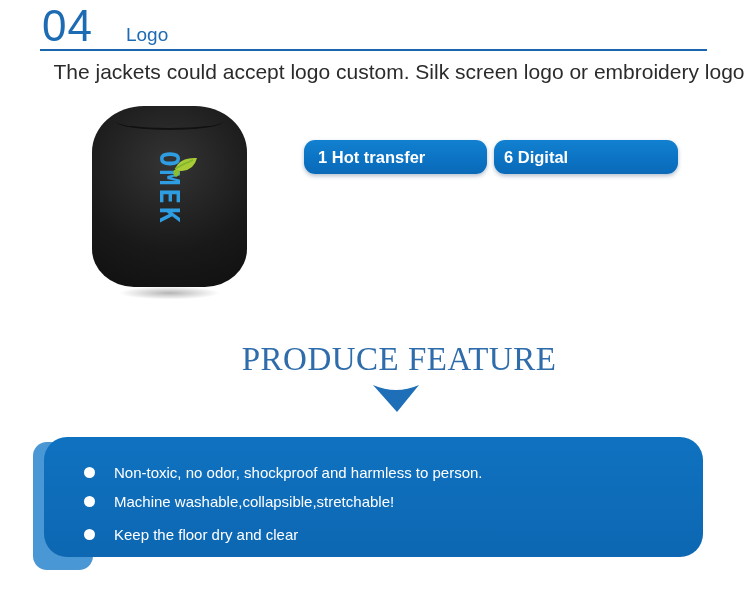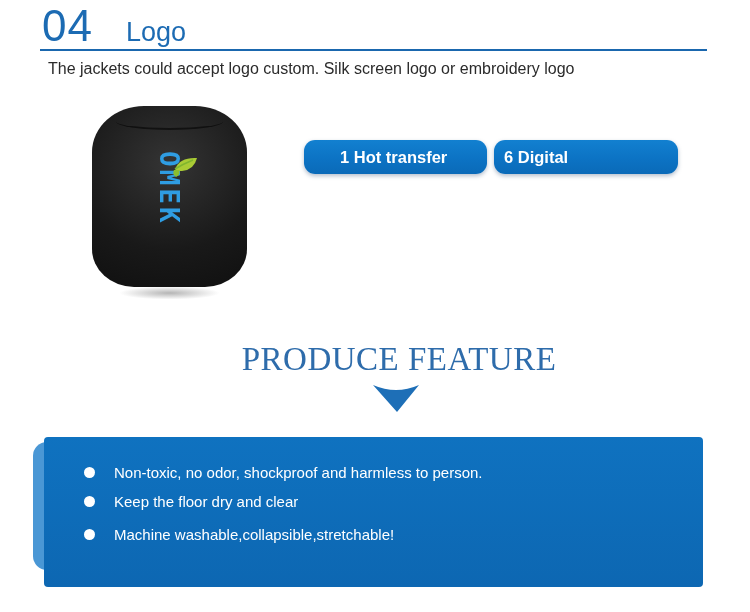--- a/index.html
+++ b/index.html
@@ -3,24 +3,24 @@
 <meta charset="utf-8">
 <style>
   html,body{margin:0;padding:0;background:#ffffff;}
   .page{
     position:relative;width:750px;height:612px;background:#ffffff;
     font-family:"Liberation Sans",sans-serif;overflow:hidden;
   }
   
   .header{position:absolute;left:42px;top:0;display:flex;align-items:baseline;gap:33px;}
   .section-number{font-size:44px;line-height:52px;color:#1c6bb3;letter-spacing:1px;font-weight:400;}
-  .section-title{font-size:27px;color:#1c6bb3;font-weight:400;}
+  .section-title{font-size:19px;color:#1c6bb3;font-weight:400;}
   .divider{position:absolute;left:40px;top:49px;width:667px;height:2px;background:#1a67ae;}
-  .subtitle{position:absolute;left:48px;top:60px;width:702px;text-align:left;
-    font-size:16px;color:#2b2b2b;}
+  .subtitle{position:absolute;left:48px;top:60px;width:702px;text-align:center;
+    font-size:21px;color:#2b2b2b;}
   
   .product{position:absolute;left:92px;top:106px;width:155px;height:181px;}
   .product-body{position:absolute;left:0;top:0;width:155px;height:181px;
     background:radial-gradient(120% 95% at 50% 32%, #343434 0%, #191919 50%, #0b0b0b 100%);
     border-radius:52px 52px 42px 42px / 46px 46px 38px 38px;}
   .product-seam{position:absolute;left:24px;top:7px;width:107px;height:15px;
     border-bottom:2px solid #000;border-radius:0 0 50% 50%;opacity:.55;}
   .product-reflection{position:absolute;left:8px;bottom:-15px;width:139px;height:18px;
     background:radial-gradient(50% 50% at 50% 50%, rgba(70,70,70,.40), rgba(255,255,255,0) 72%);
     border-radius:50%;}
@@ -28,30 +28,30 @@
     transform:rotate(90deg);transform-origin:left top;
     font-family:"DejaVu Sans Mono",monospace;font-weight:bold;font-size:26px;
     letter-spacing:3px;color:#2f9de2;white-space:nowrap;}
   .leaf{position:absolute;left:81px;top:50px;width:26px;height:22px;}
   
   .options{position:absolute;left:304px;top:140px;display:grid;
     grid-template-columns:183px 184px;grid-auto-rows:34px;column-gap:7px;row-gap:30px;}
   .option-btn{background:linear-gradient(180deg,#1280d0 0%,#0c73c4 55%,#0a6ab8 100%);
     border-radius:11px;color:#ffffff;font-size:16.5px;font-weight:bold;line-height:34px;
     box-shadow:0 2px 4px rgba(40,70,110,.35);cursor:pointer;}
-  .option-btn:nth-child(1),.option-btn:nth-child(3){padding-left:36px;}
+  .option-btn:nth-child(1),.option-btn:nth-child(3){padding-left:14px;}
   .option-btn:nth-child(2),.option-btn:nth-child(4){padding-left:10px;}
   
   .feature-title{position:absolute;left:48px;top:341px;width:702px;text-align:center;
     font-family:"Liberation Serif",serif;font-size:33px;color:#2e6cab;letter-spacing:.5px;}
   .down-arrow{position:absolute;left:373px;top:385px;width:46px;height:28px;}
   
   .panel-back{position:absolute;left:33px;top:442px;width:60px;height:128px;
     border-radius:14px;background:#4a97d5;}
-  .panel{position:absolute;left:44px;top:437px;width:659px;height:150px;border-radius:4px;
+  .panel{position:absolute;left:44px;top:437px;width:659px;height:120px;border-radius:23px;
     background:linear-gradient(180deg,#0f72c0 0%,#0d67b2 100%);}
   .feature-row{position:absolute;left:40px;height:16px;display:flex;align-items:center;gap:19px;}
   .feature-row:nth-of-type(1){top:27px;}
   .feature-row:nth-of-type(2){top:56px;}
   .feature-row:nth-of-type(3){top:89px;}
   .bullet-dot{width:11px;height:11px;border-radius:50%;background:#ffffff;flex:0 0 auto;}
   .feature-text{color:#ffffff;font-size:15px;}
 </style>
 </head>
 <body>
@@ -90,21 +90,21 @@
   </svg>
 
   <div class="panel-back"></div>
   <div class="panel">
     <div class="feature-row">
       <span class="bullet-dot"></span>
       <span class="feature-text">Non-toxic, no odor, shockproof and harmless to person.</span>
     </div>
     <div class="feature-row">
       <span class="bullet-dot"></span>
-      <span class="feature-text">Keep the floor dry and clear</span>
+      <span class="feature-text">Machine washable,collapsible,stretchable!</span>
     </div>
     <div class="feature-row">
       <span class="bullet-dot"></span>
-      <span class="feature-text">Machine washable,collapsible,stretchable!</span>
+      <span class="feature-text">Keep the floor dry and clear</span>
     </div>
   </div>
 
 </div>
 
 </body></html>

